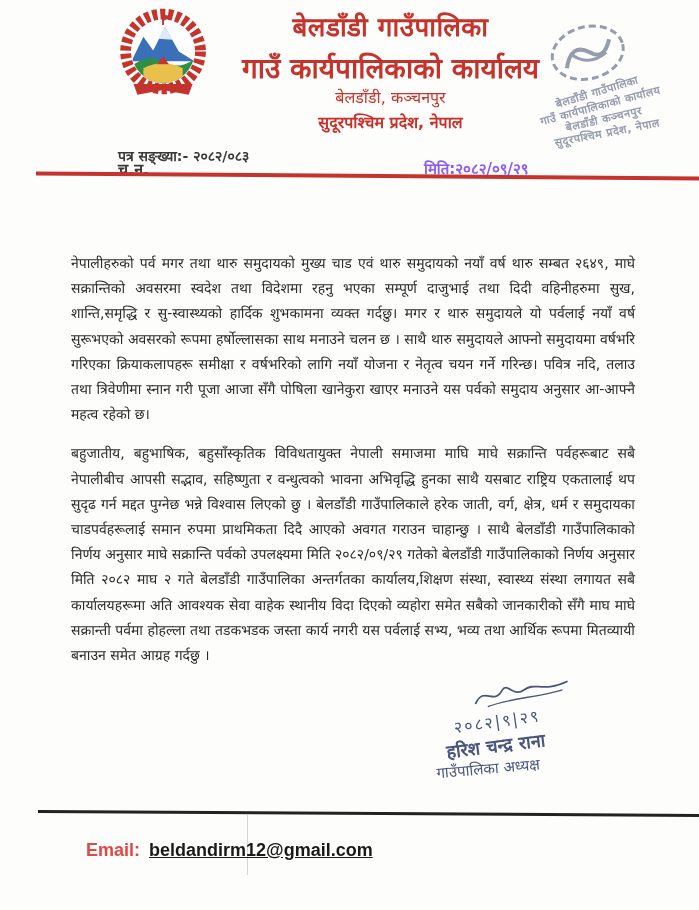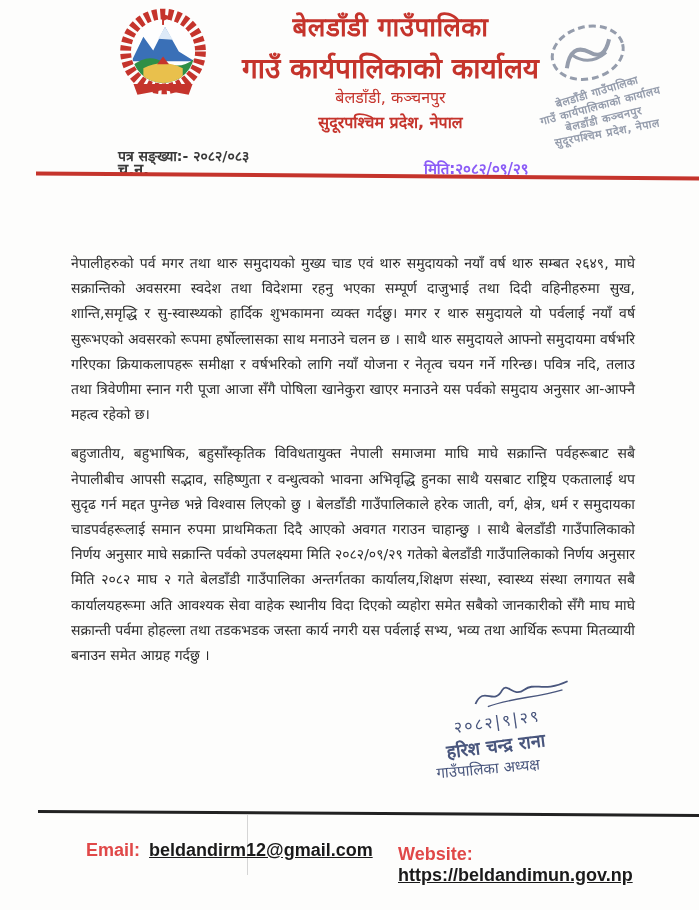--- a/index.html
+++ b/index.html
@@ -128,18 +128,14 @@
     <div class="sig-name">हरिश चन्द्र राना</div>
     <div class="sig-title">गाउँपालिका अध्यक्ष</div>
   </div>
 
   <div class="footline"></div>
   <div class="footdiv"></div>
   <div class="footer-cell email">
     <span class="foot-label">Email:</span>
     <span class="foot-link">beldandirm12@gmail.com</span>
   </div>
-  <div class="footer-cell web">
-    <span class="foot-label">Website:</span>
-    <span class="foot-link">https://beldandimun.gov.np</span>
-  </div>
 
 </div>
 
 </body></html>

